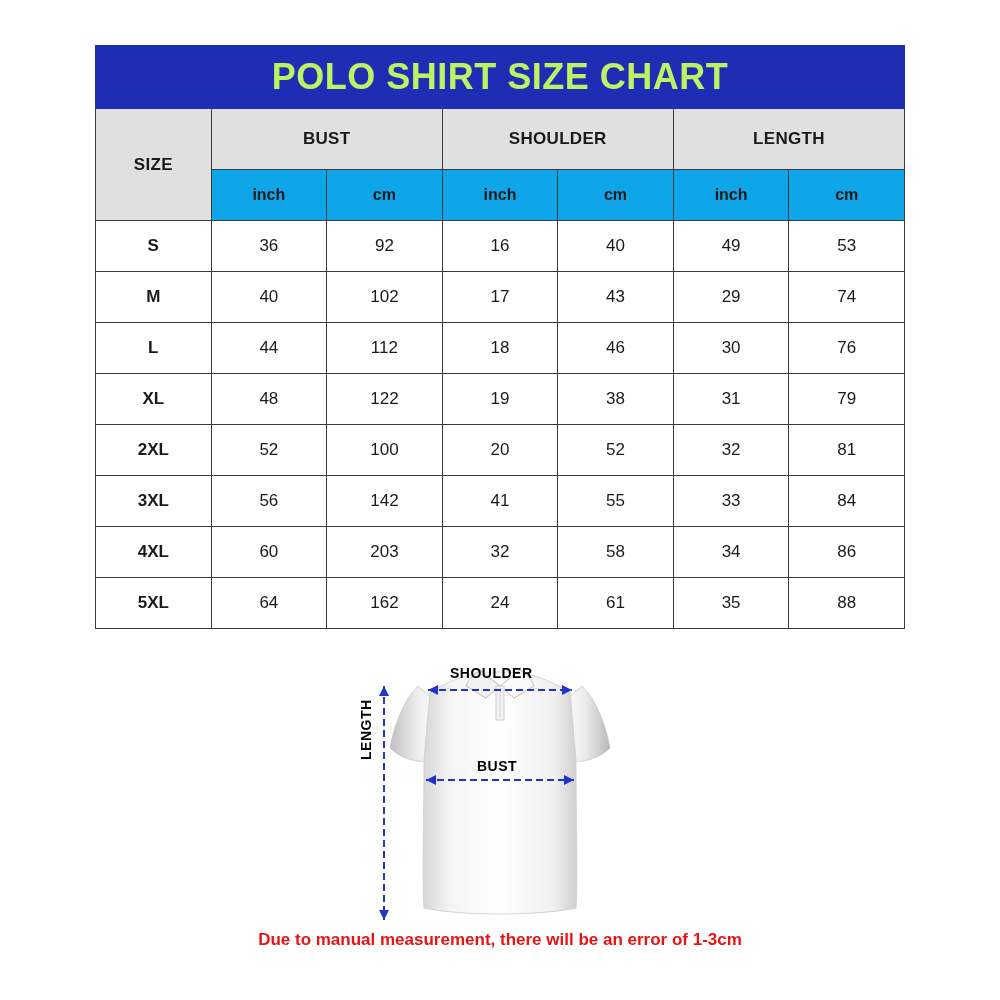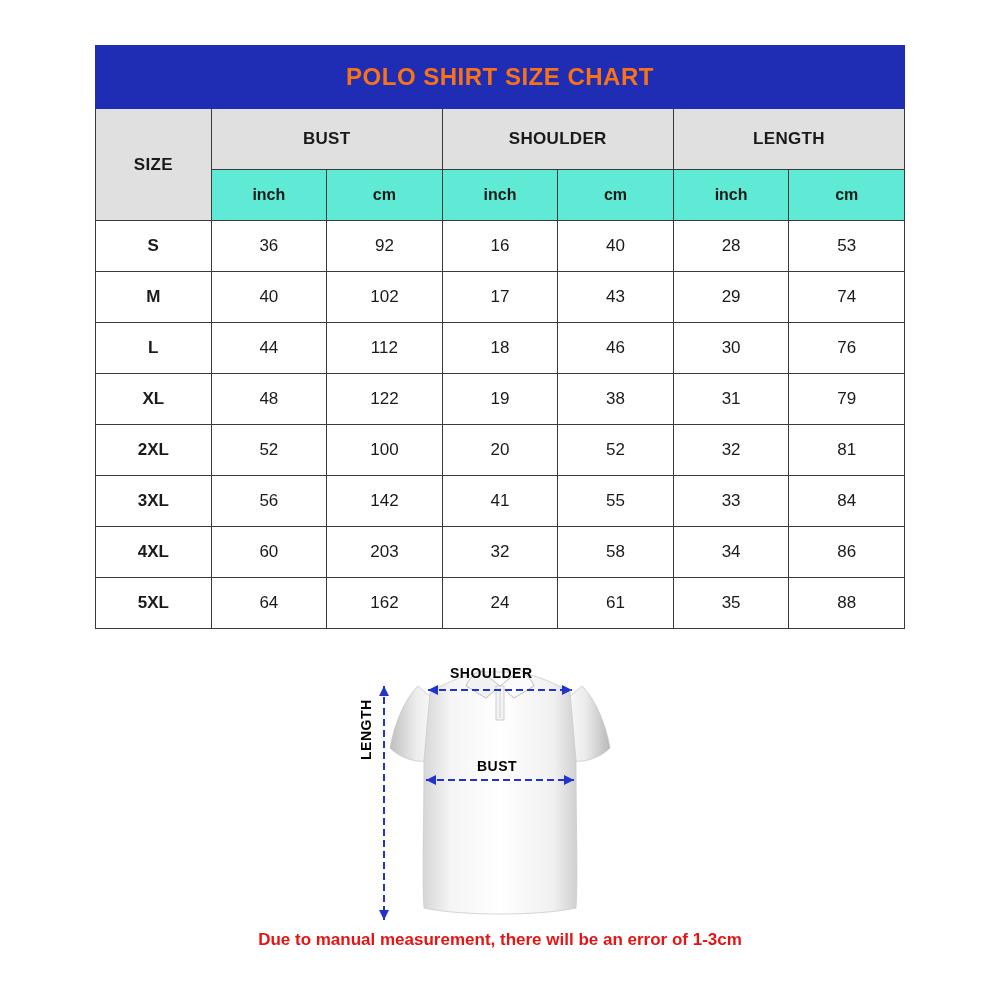--- a/index.html
+++ b/index.html
@@ -30,41 +30,41 @@
   }
 
   table.size-chart td, table.size-chart th {
     border: 1px solid #3a3a3a;
     text-align: center;
     vertical-align: middle;
   }
 
   .title-cell {
     background: #1e2db4;
-    color: #f97316;
-    font-size: 24px;
+    color: #bef264;
+    font-size: 36px;
     font-weight: bold;
     letter-spacing: 0.5px;
     height: 60px;
     border: 1px solid #1e2db4 !important;
   }
 
   .group-head {
     background: #e0e0e0;
     font-size: 17px;
     font-weight: bold;
     height: 58px;
     letter-spacing: 0.3px;
   }
 
   .unit-cell {
     font-size: 16px;
     font-weight: bold;
     height: 48px;
-    background: #5eead4;
+    background: #0ea5e9;
   }
 
   .size-cell {
     font-size: 17px;
     font-weight: bold;
     height: 48px;
   }
 
   .val-cell {
     font-size: 17px;
@@ -151,21 +151,21 @@
         <td class="unit-cell">inch</td>
         <td class="unit-cell">cm</td>
       </tr>
 
       <tr>
         <td class="size-cell">S</td>
         <td class="val-cell">36</td>
         <td class="val-cell">92</td>
         <td class="val-cell">16</td>
         <td class="val-cell">40</td>
-        <td class="val-cell">28</td>
+        <td class="val-cell">49</td>
         <td class="val-cell">53</td>
       </tr>
       <tr>
         <td class="size-cell">M</td>
         <td class="val-cell">40</td>
         <td class="val-cell">102</td>
         <td class="val-cell">17</td>
         <td class="val-cell">43</td>
         <td class="val-cell">29</td>
         <td class="val-cell">74</td>

